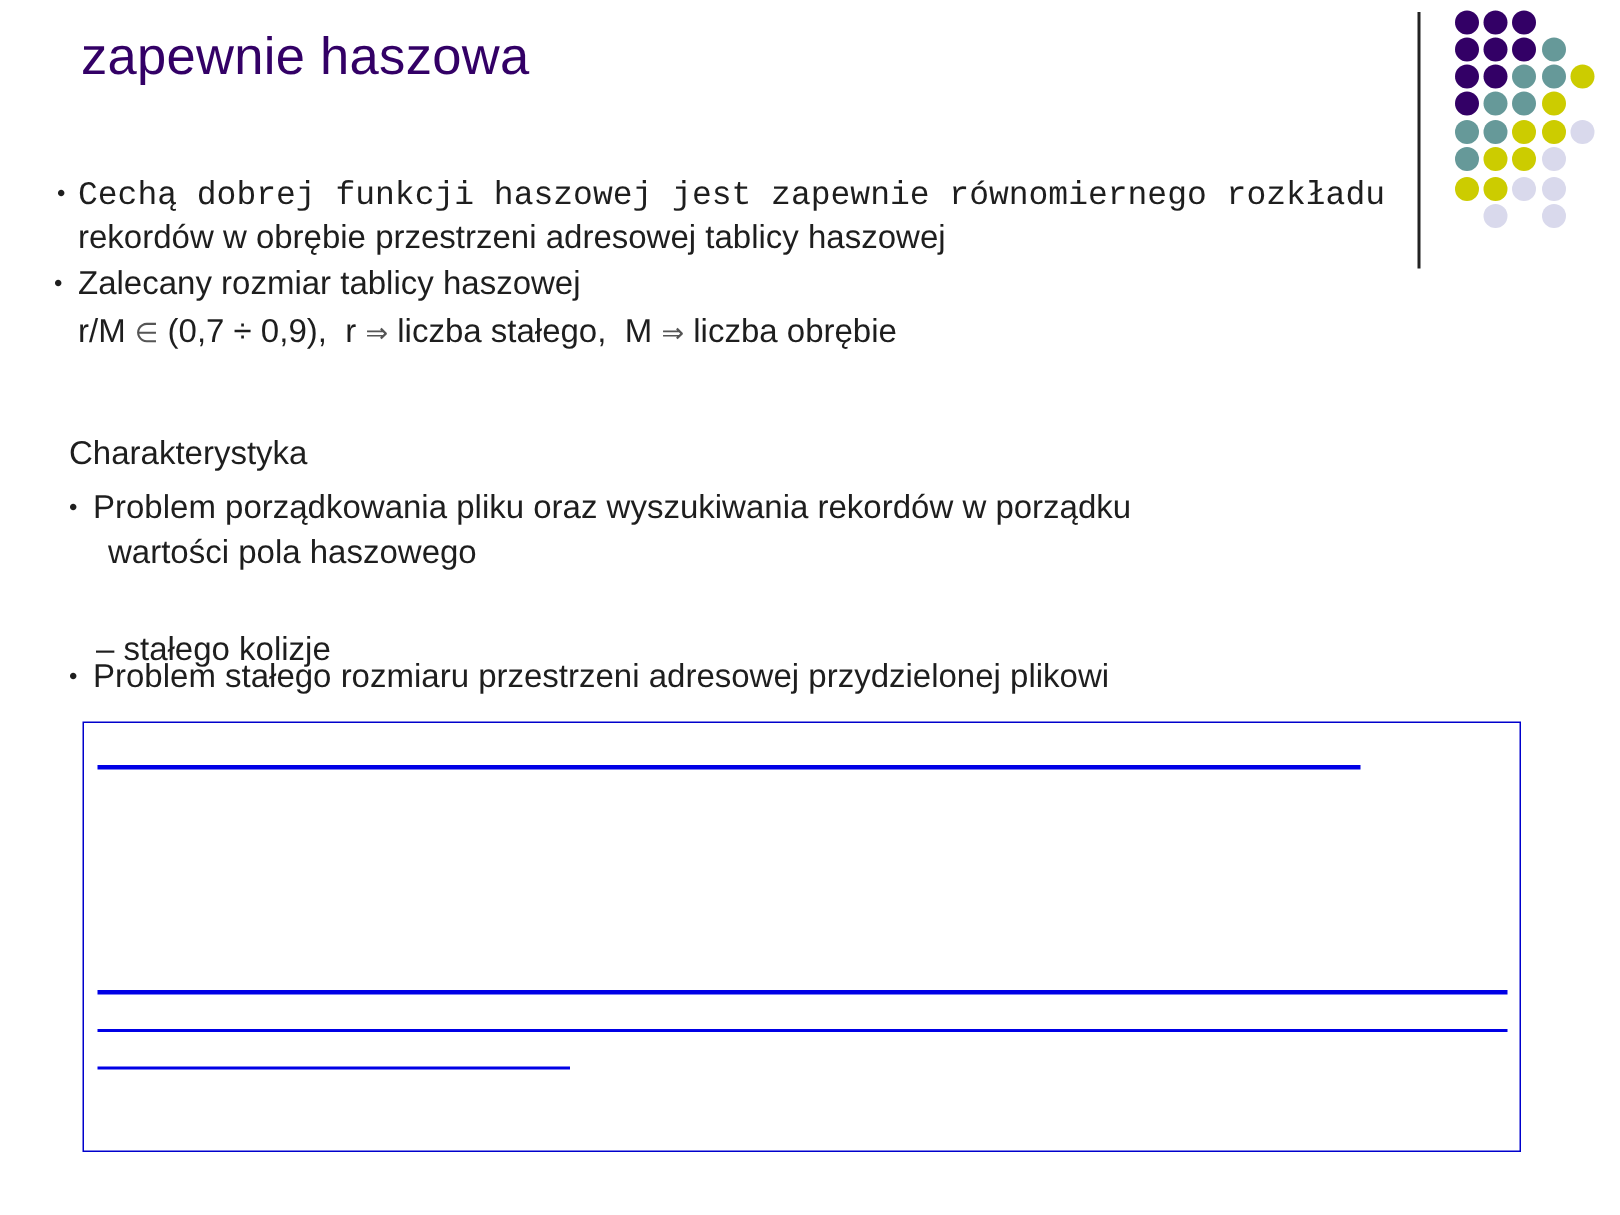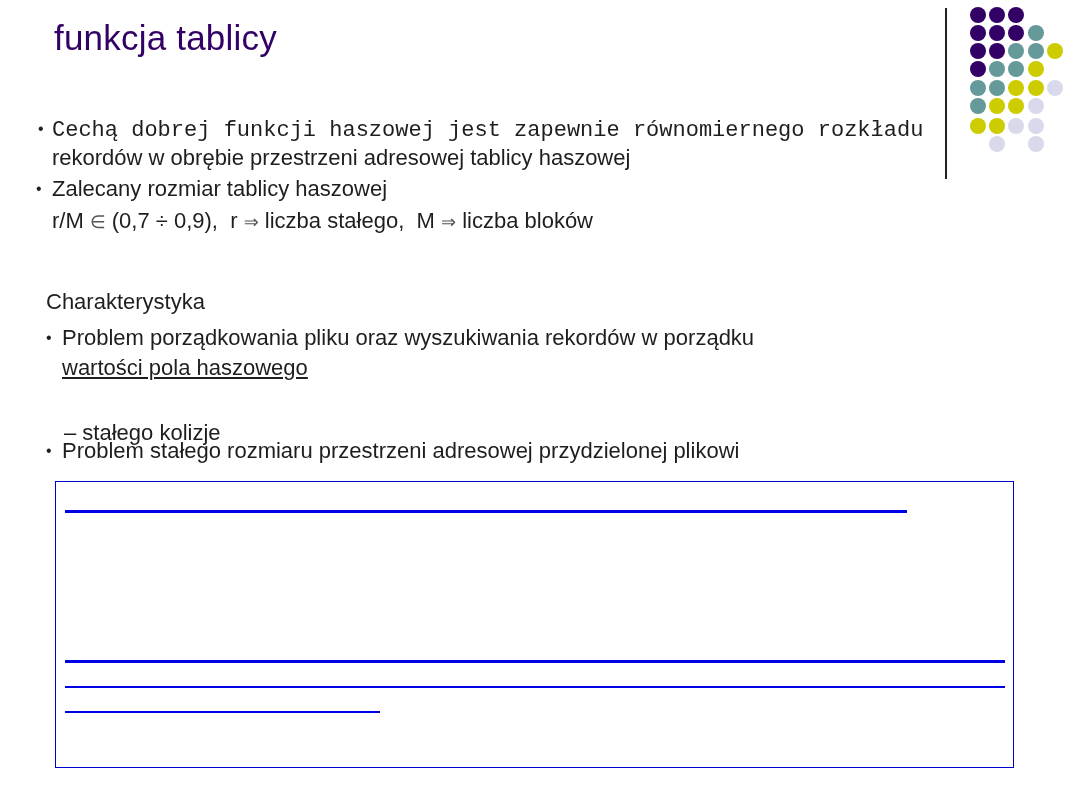--- a/index.html
+++ b/index.html
@@ -65,21 +65,21 @@
       box-sizing: border-box;
     }
     .rule {
       position: absolute;
       background: #0000e6;
     }
   </style>
 </head>
 <body>
 
-<div class="slide-title">funkcja tablicy</div>
+<div class="slide-title">zapewnie haszowa</div>
 
 <div class="divider-vertical"></div>
 
 <div id="dot-grid">
     <div class="dot" style="left: 970px; top: 7px; background: rgb(51, 0, 102);"></div>
     <div class="dot" style="left: 989px; top: 7px; background: rgb(51, 0, 102);"></div>
     <div class="dot" style="left: 1008px; top: 7px; background: rgb(51, 0, 102);"></div>
     <div class="dot" style="left: 970px; top: 25px; background: rgb(51, 0, 102);"></div>
     <div class="dot" style="left: 989px; top: 25px; background: rgb(51, 0, 102);"></div>
     <div class="dot" style="left: 1008px; top: 25px; background: rgb(51, 0, 102);"></div>
@@ -121,31 +121,31 @@
   </div>
   <div class="text-line" style="left:52px; top:208px;">
     <span>r/M</span>
     <span class="sym">∈</span>
     <span>(0,7 ÷ 0,9),</span>&nbsp;
     <span>r</span>
     <span class="sym">⇒</span>
     <span>liczba stałego,</span>&nbsp;
     <span>M</span>
     <span class="sym">⇒</span>
-    <span>liczba bloków</span>
+    <span>liczba obrębie</span>
   </div>
 </div>
 
 <div>
   <div class="text-line" style="left:46px; top:289px;">Charakterystyka</div>
 
   <div class="text-line" style="left:46px; top:325px;">
     <span class="bullet">•</span><span>Problem porządkowania pliku oraz wyszukiwania rekordów w porządku</span>
   </div>
-  <div class="text-line" style="left:62px; top:355px;text-decoration:underline;">wartości pola haszowego</div>
+  <div class="text-line" style="left:72px; top:355px;">wartości pola haszowego</div>
 
   <div class="text-line" style="left:46px; top:390px;margin-top:48px;">
     <span class="bullet">•</span><span>Problem stałego rozmiaru przestrzeni adresowej przydzielonej plikowi</span>
   </div>
   <div class="text-line" style="left:64px; top:420px;">– stałego kolizje</div>
 </div>
 
 <div class="answer-box"></div>
 <div id="answer-lines">
     <div class="rule" style="left: 65px; top: 510px; width: 842px; height: 3px;"></div>

